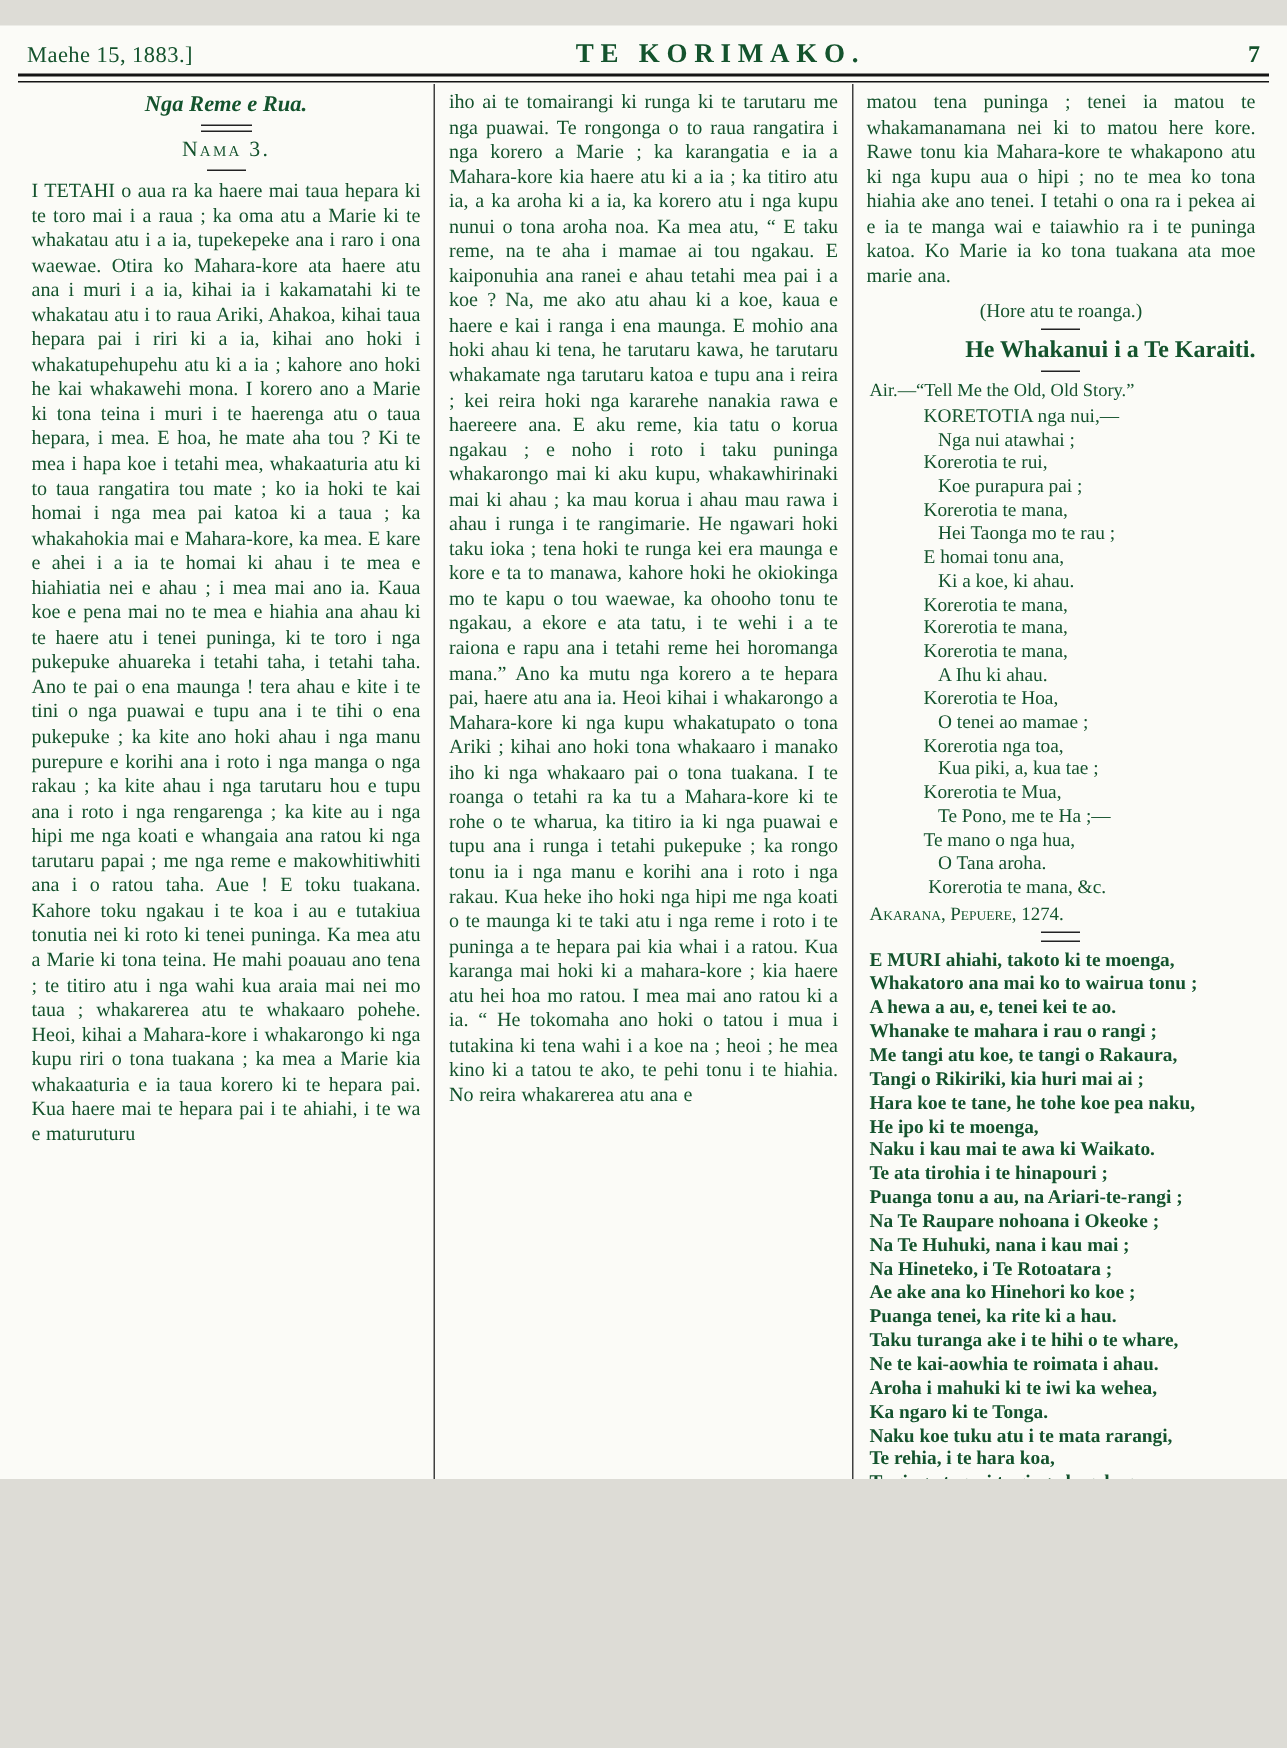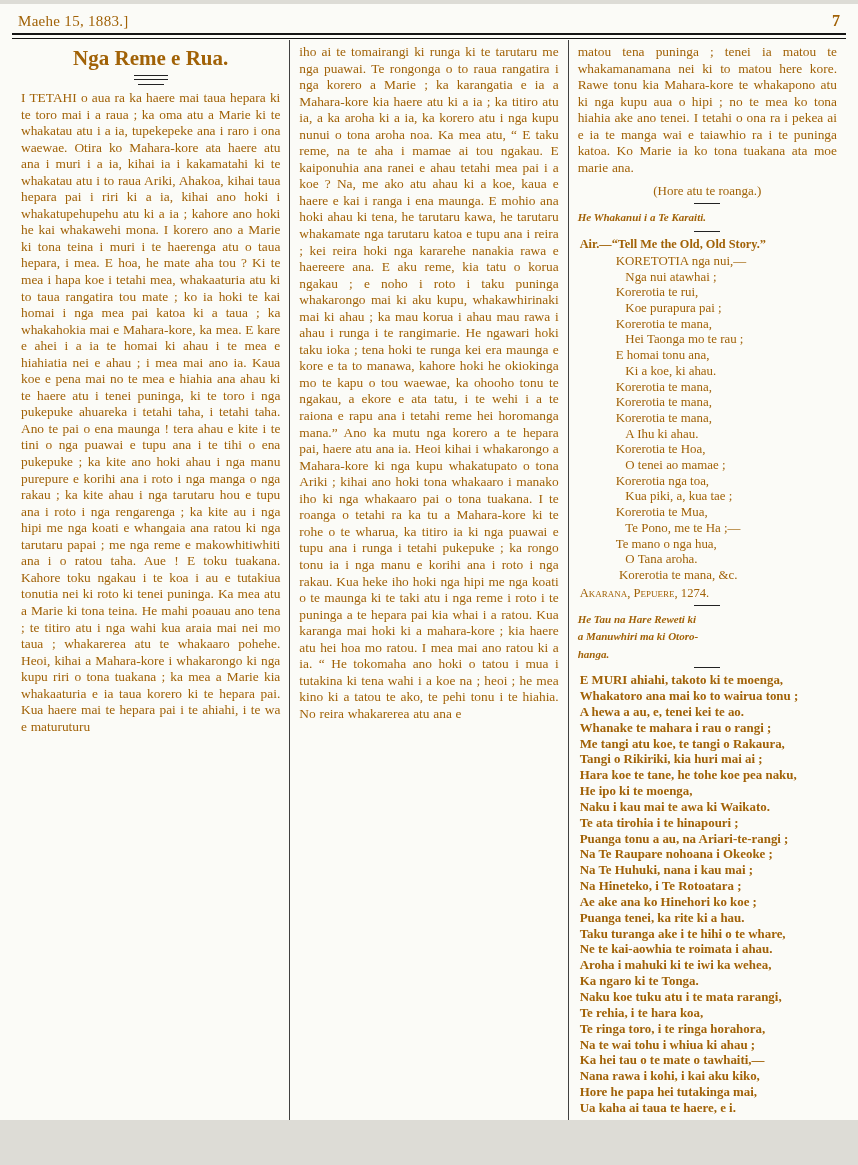--- a/index.html
+++ b/index.html
@@ -1,20 +1,20 @@
 <!DOCTYPE html>
 <html><head>
 <meta charset="utf-8">
 <style>
   html, body { margin: 0; padding: 0; background: #dddcd6; }
   .page {
-    width: 858px; height: 1116px;
-    margin: 4px auto;
+    width: 858px; height: 969px;
+    margin: 17px auto;
     background: #fbfbf7;
-    color: #a16207;
+    color: #14532d;
     font-family: "Liberation Serif", serif;
     box-sizing: border-box;
     padding: 6px 12px 0;
     overflow: hidden;
     position: relative;
   }
   
   .header {
     display: flex; align-items: baseline; justify-content: space-between;
     padding: 2px 6px 3px;
@@ -39,22 +39,23 @@
   .col + .col { border-left: 1px solid #404040; }
   
   .body-text {
     font-size: 13.4px;
     line-height: 16.55px;
     text-align: justify;
     word-spacing: 0.4px;
   }
   .article-title {
     text-align: center;
+    font-style: italic;
     font-weight: bold;
-    font-size: 21px;
+    font-size: 15px;
     margin-top: 2px;
   }
   .subtitle {
     text-align: center;
     font-variant: small-caps;
     letter-spacing: 1.5px;
     font-size: 14.5px;
     margin-top: 3px;
   }
   .rule-dbl {
@@ -67,32 +68,30 @@
     width: 26px; height: 0;
     border-top: 1px solid #222;
     margin: 4px auto 5px;
   }
   .continuation {
     text-align: center;
     font-size: 13px;
     margin: 7px 0 2px;
   }
   .section-title {
-    text-align: left;
-    font-style: italic;
+    text-align: right;
     font-weight: bold;
-    font-size: 11px;
+    font-size: 16px;
     line-height: 17.5px;
     white-space: pre-line;
     margin-top: 4px;
   }
   .hymn-air {
     font-size: 12.3px;
     margin: 3px 0 2px 2px;
-    font-weight: bold;
   }
   .verse {
     white-space: pre-wrap;
     font-size: 12.9px;
     line-height: 15.7px;
   }
   .hymn { padding-left: 38px; }
   .poem { padding-left: 2px; line-height: 15.85px; font-weight: bold; }
   .signature {
     font-size: 12.6px;
@@ -100,30 +99,32 @@
     font-variant: small-caps;
   }
 </style>
 </head>
 <body>
 
 <div class="page">
 
   <div class="header">
     <span class="issue-date">Maehe 15, 1883.]</span>
+    <span class="masthead">TE KORIMAKO.</span>
     <span class="pageno">7</span>
   </div>
 
   <div class="header-rule"></div>
 
   <div class="columns">
 
     <div class="col">
       <div class="article-title">Nga Reme e Rua.</div>
       <div class="rule-dbl"></div>
+      <div class="subtitle">Nama 3.</div>
       <div class="rule-one"></div>
       <div class="body-text">I TETAHI o aua ra ka haere mai taua hepara ki te toro mai i a raua ; ka oma atu a Marie ki te whakatau atu i a ia, tupekepeke ana i raro i ona waewae. Otira ko Mahara-kore ata haere atu ana i muri i a ia, kihai ia i kakamatahi ki te whakatau atu i to raua Ariki, Ahakoa, kihai taua hepara pai i riri ki a ia, kihai ano hoki i whakatupehupehu atu ki a ia ; kahore ano hoki he kai whakawehi mona. I korero ano a Marie ki tona teina i muri i te haerenga atu o taua hepara, i mea. E hoa, he mate aha tou ? Ki te mea i hapa koe i tetahi mea, whakaaturia atu ki to taua rangatira tou mate ; ko ia hoki te kai homai i nga mea pai katoa ki a taua ; ka whakahokia mai e Mahara-kore, ka mea. E kare e ahei i a ia te homai ki ahau i te mea e hiahiatia nei e ahau ; i mea mai ano ia. Kaua koe e pena mai no te mea e hiahia ana ahau ki te haere atu i tenei puninga, ki te toro i nga pukepuke ahuareka i tetahi taha, i tetahi taha. Ano te pai o ena maunga ! tera ahau e kite i te tini o nga puawai e tupu ana i te tihi o ena pukepuke ; ka kite ano hoki ahau i nga manu purepure e korihi ana i roto i nga manga o nga rakau ; ka kite ahau i nga tarutaru hou e tupu ana i roto i nga rengarenga ; ka kite au i nga hipi me nga koati e whangaia ana ratou ki nga tarutaru papai ; me nga reme e makowhitiwhiti ana i o ratou taha. Aue ! E toku tuakana. Kahore toku ngakau i te koa i au e tutakiua tonutia nei ki roto ki tenei puninga. Ka mea atu a Marie ki tona teina. He mahi poauau ano tena ; te titiro atu i nga wahi kua araia mai nei mo taua ; whakarerea atu te whakaaro pohehe. Heoi, kihai a Mahara-kore i whakarongo ki nga kupu riri o tona tuakana ; ka mea a Marie kia whakaaturia e ia taua korero ki te hepara pai. Kua haere mai te hepara pai i te ahiahi, i te wa e maturuturu</div>
     </div>
 
     <div class="col">
       <div class="body-text">iho ai te tomairangi ki runga ki te tarutaru me nga puawai. Te rongonga o to raua rangatira i nga korero a Marie ; ka karangatia e ia a Mahara-kore kia haere atu ki a ia ; ka titiro atu ia, a ka aroha ki a ia, ka korero atu i nga kupu nunui o tona aroha noa. Ka mea atu, “ E taku reme, na te aha i mamae ai tou ngakau. E kaiponuhia ana ranei e ahau tetahi mea pai i a koe ? Na, me ako atu ahau ki a koe, kaua e haere e kai i ranga i ena maunga. E mohio ana hoki ahau ki tena, he tarutaru kawa, he tarutaru whakamate nga tarutaru katoa e tupu ana i reira ; kei reira hoki nga kararehe nanakia rawa e haereere ana. E aku reme, kia tatu o korua ngakau ; e noho i roto i taku puninga whakarongo mai ki aku kupu, whakawhirinaki mai ki ahau ; ka mau korua i ahau mau rawa i ahau i runga i te rangimarie. He ngawari hoki taku ioka ; tena hoki te runga kei era maunga e kore e ta to manawa, kahore hoki he okiokinga mo te kapu o tou waewae, ka ohooho tonu te ngakau, a ekore e ata tatu, i te wehi i a te raiona e rapu ana i tetahi reme hei horomanga mana.” Ano ka mutu nga korero a te hepara pai, haere atu ana ia. Heoi kihai i whakarongo a Mahara-kore ki nga kupu whakatupato o tona Ariki ; kihai ano hoki tona whakaaro i manako iho ki nga whakaaro pai o tona tuakana. I te roanga o tetahi ra ka tu a Mahara-kore ki te rohe o te wharua, ka titiro ia ki nga puawai e tupu ana i runga i tetahi pukepuke ; ka rongo tonu ia i nga manu e korihi ana i roto i nga rakau. Kua heke iho hoki nga hipi me nga koati o te maunga ki te taki atu i nga reme i roto i te puninga a te hepara pai kia whai i a ratou. Kua karanga mai hoki ki a mahara-kore ; kia haere atu hei hoa mo ratou. I mea mai ano ratou ki a ia. “ He tokomaha ano hoki o tatou i mua i tutakina ki tena wahi i a koe na ; heoi ; he mea kino ki a tatou te ako, te pehi tonu i te hiahia. No reira whakarerea atu ana e</div>
     </div>
 
     <div class="col">
       <div class="body-text">matou tena puninga ; tenei ia matou te whakamanamana nei ki to matou here kore. Rawe tonu kia Mahara-kore te whakapono atu ki nga kupu aua o hipi ; no te mea ko tona hiahia ake ano tenei. I tetahi o ona ra i pekea ai e ia te manga wai e taiawhio ra i te puninga katoa. Ko Marie ia ko tona tuakana ata moe marie ana.</div>
@@ -150,23 +151,20 @@
 Korerotia nga toa,
    Kua piki, a, kua tae ;
 Korerotia te Mua,
    Te Pono, me te Ha ;—
 Te mano o nga hua,
    O Tana aroha.
  Korerotia te mana, &amp;c.</div>
       <div class="signature">Akarana, Pepuere, 1274.</div>
       <div class="rule-one"></div>
 
-      <div class="section-title">He Tau na Hare Reweti ki
-a Manuwhiri ma ki Otoro-
-hanga.</div>
       <div class="rule-one"></div>
       <div class="verse poem">E MURI ahiahi, takoto ki te moenga,
 Whakatoro ana mai ko to wairua tonu ;
 A hewa a au, e, tenei kei te ao.
 Whanake te mahara i rau o rangi ;
 Me tangi atu koe, te tangi o Rakaura,
 Tangi o Rikiriki, kia huri mai ai ;
 Hara koe te tane, he tohe koe pea naku,
 He ipo ki te moenga,
 Naku i kau mai te awa ki Waikato.

